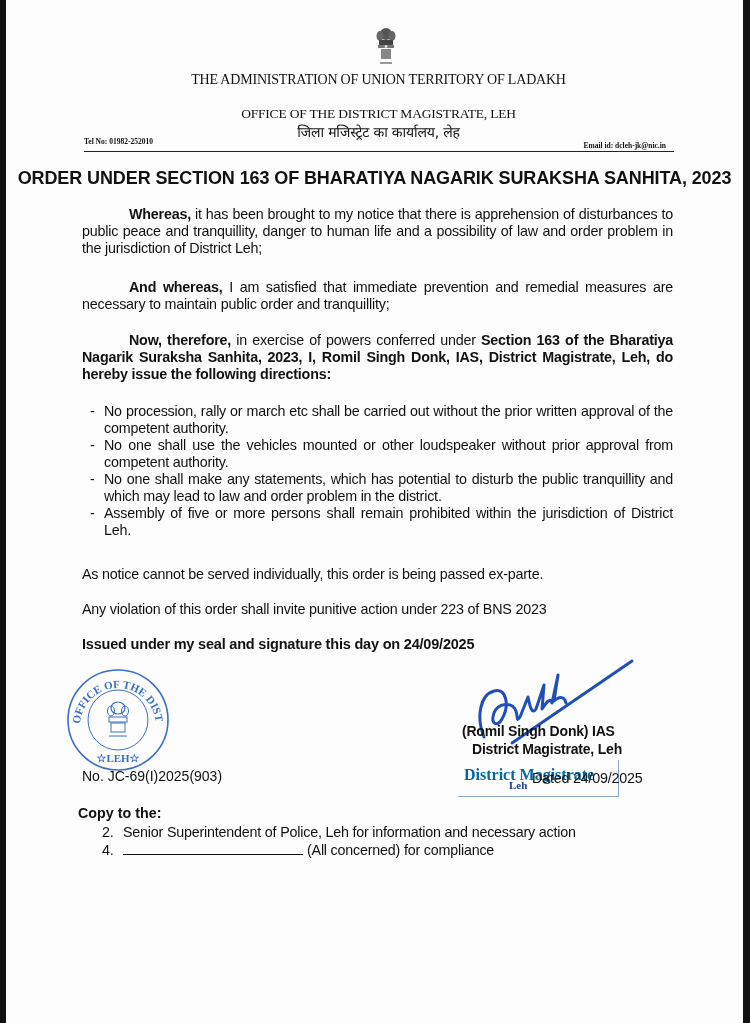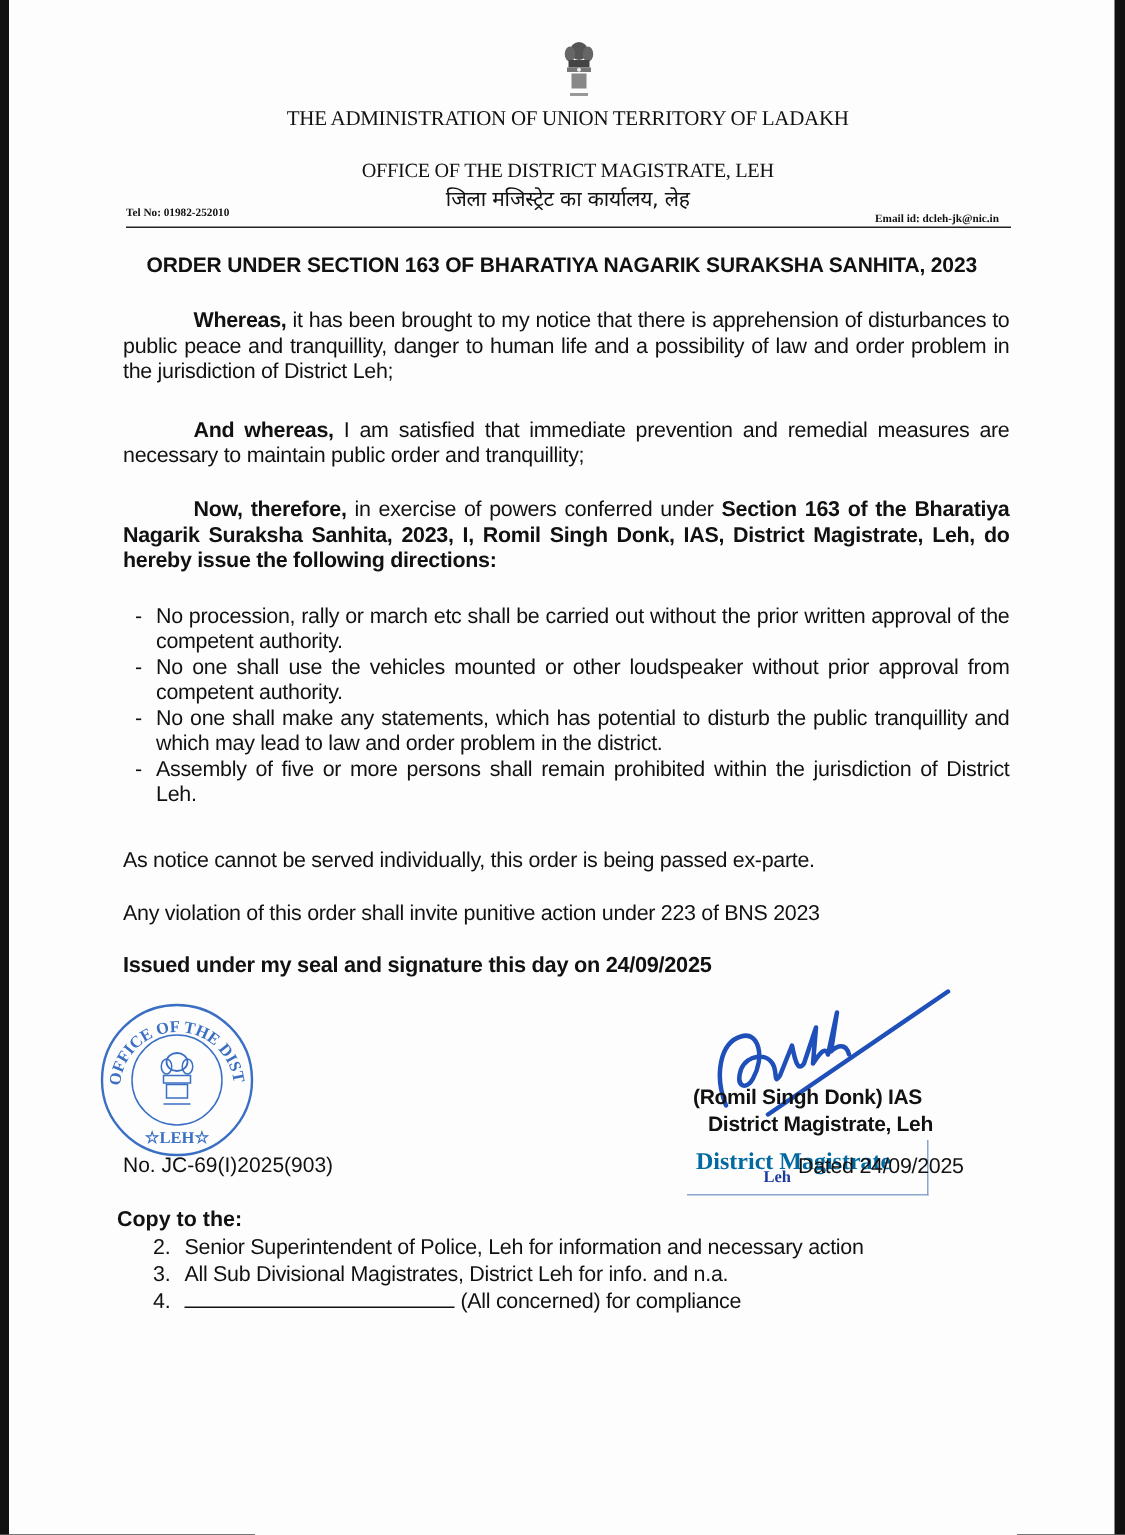--- a/index.html
+++ b/index.html
@@ -67,21 +67,21 @@
       height: 0;
       border-top: 1.5px solid #222;
     }
     .title {
       position: absolute;
       left: 0;
       width: 737px;
       top: 168px;
       text-align: center;
       font-weight: bold;
-      font-size: 14px;
+      font-size: 18px;
       letter-spacing: -0.1px;
     }
     .para {
       position: absolute;
       left: 76px;
       width: 591px;
       font-size: 14.3px;
       line-height: 17px;
       text-align: justify;
       letter-spacing: -0.2px;
@@ -300,17 +300,16 @@
   <div class="designation">District Magistrate, Leh</div>
 
   <div class="stamp"></div>
   <div class="stamp-l1">District Magistrate</div>
   <div class="stamp-l2">Leh</div>
   <div class="dated">Dated 24/09/2025</div>
 
   <div class="copy-title">Copy to the:</div>
   <ul class="copy-list">
     <li><span class="num">2.</span><span>Senior Superintendent of Police, Leh for information and necessary action</span></li>
-    <li><span class="num">3.</span><span>All Sub Divisional Magistrates, District Leh for info. and n.a.</span></li>
     <li><span class="num">4.</span><span class="blank"></span><span>(All concerned) for compliance</span></li>
   </ul>
 
 </div>
 
 </body></html>

